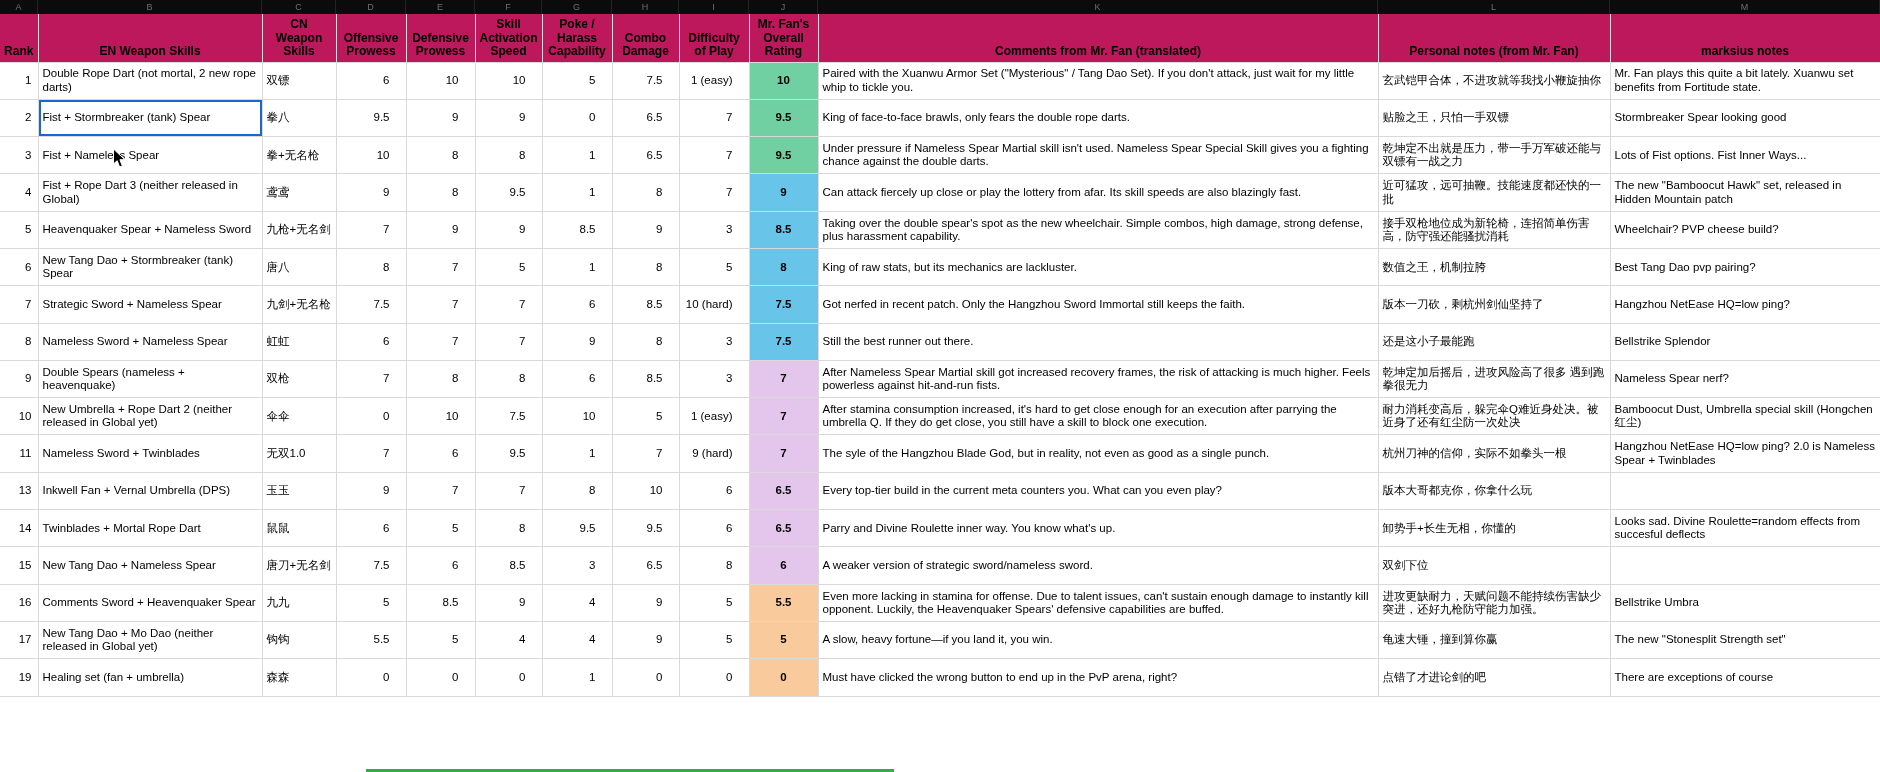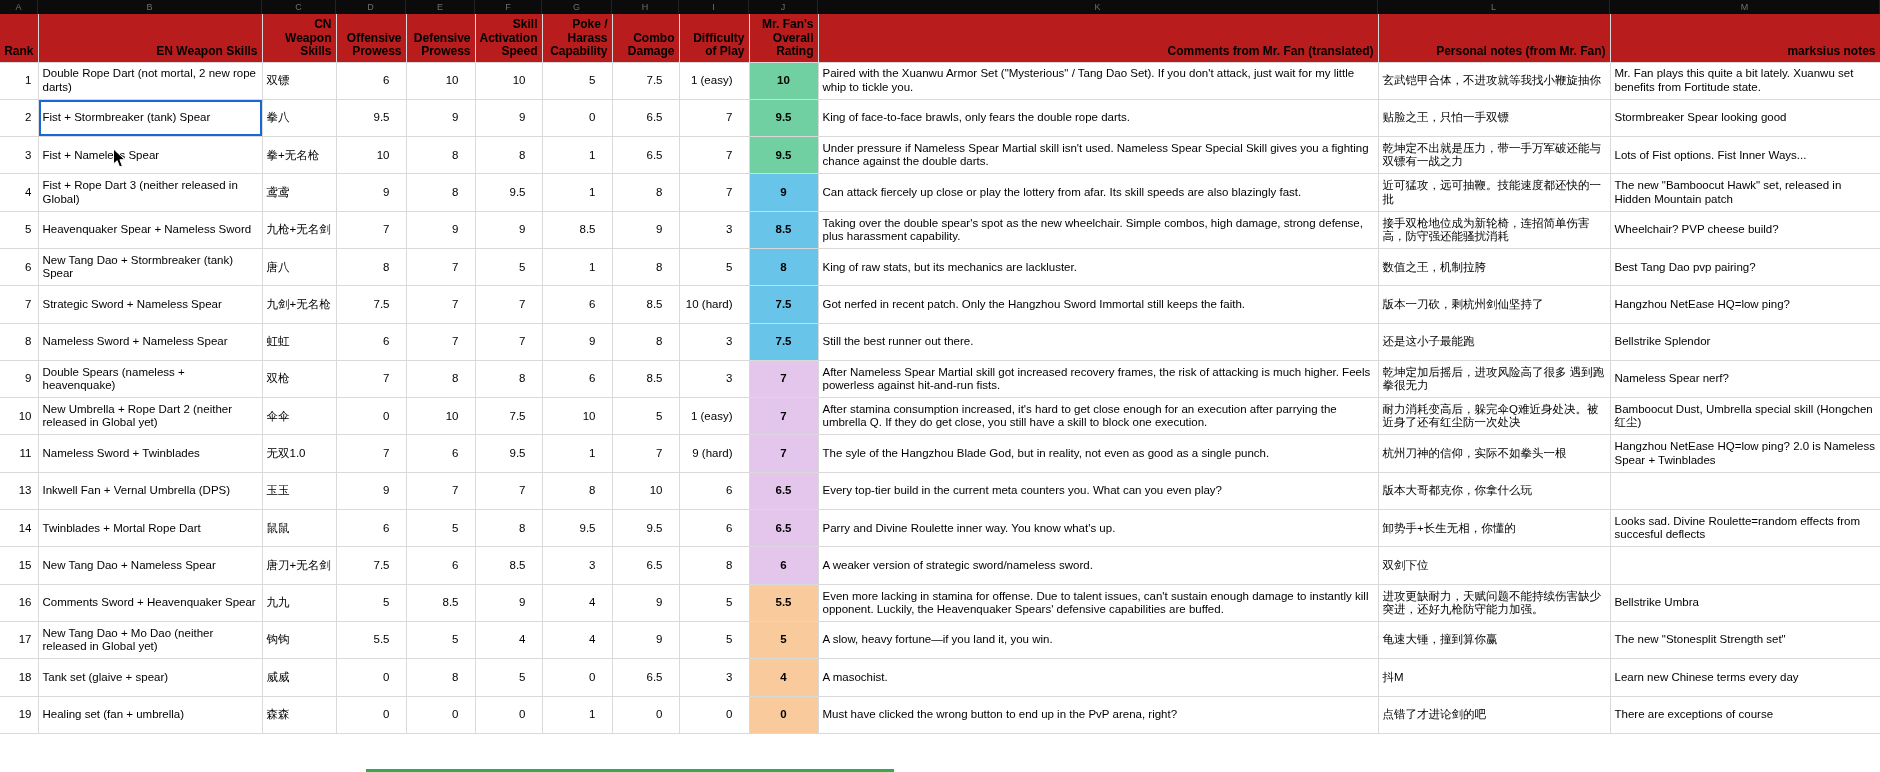--- a/index.html
+++ b/index.html
@@ -4,21 +4,21 @@
 <style>
   html,body{margin:0;padding:0;background:#fff;}
   body{font-family:"Liberation Sans", sans-serif; color:#000;}
   .sheet{position:relative;width:1880px;height:772px;overflow:hidden;background:#fff;}
   .col-letter-bar{display:flex;height:14px;background:#0b0b0b;align-items:center;}
   .col-letter{color:#6f6f6f;font-size:9px;text-align:center;box-sizing:border-box;border-right:1px solid #222;line-height:14px;flex:0 0 auto;}
   table{border-collapse:collapse;table-layout:fixed;width:1880px;}
   col{}
   th,td{box-sizing:border-box;border-right:1px solid #d9d9d9;border-bottom:1px solid #d9d9d9;overflow:hidden;padding:1px 4px;}
   thead tr{height:48px;}
-  th{font-size:12px;font-weight:bold;text-align:right;vertical-align:bottom;line-height:1.12;padding-bottom:3px;background:#b91c1c;}
+  th{font-size:12px;font-weight:bold;text-align:center;vertical-align:bottom;line-height:1.12;padding-bottom:3px;background:#be185d;}
   tbody tr{height:37.3px;}
   td{font-size:11.5px;line-height:1.15;vertical-align:middle;}
   td.num, th.num{}
   td.num{text-align:right;padding-right:16px;}
   td.rank{text-align:right;padding-right:6px;}
   td.rating{text-align:center;font-weight:bold;}
   td.en, td.comments, td.personal, td.marksius{text-align:left;}
   td.selected{box-shadow:inset 0 0 0 2px #1967d2;margin-top:47px;}
   .cursor{position:absolute;left:112px;top:148px;z-index:30;pointer-events:none;}
   .green-line{position:absolute;left:366px;bottom:0;width:528px;height:3px;background:#34a853;z-index:20;}
@@ -312,35 +312,20 @@
       <td class="num">4</td>
       <td class="num">4</td>
       <td class="num">9</td>
       <td class="num">5</td>
       <td class="rating" style="background: rgb(249, 203, 156);">5</td>
       <td class="comments">A slow, heavy fortune—if you land it, you win.</td>
       <td class="personal">龟速大锤，撞到算你赢</td>
       <td class="marksius">The new "Stonesplit Strength set"</td>
     </tr>
         <tr>
-      <td class="rank">18</td>
-      <td class="en">Tank set (glaive + spear)</td>
-      <td class="en">威威</td>
-      <td class="num">0</td>
-      <td class="num">8</td>
-      <td class="num">5</td>
-      <td class="num">0</td>
-      <td class="num">6.5</td>
-      <td class="num">3</td>
-      <td class="rating" style="background: rgb(249, 203, 156);">4</td>
-      <td class="comments">A masochist.</td>
-      <td class="personal">抖M</td>
-      <td class="marksius">Learn new Chinese terms every day</td>
-    </tr>
-        <tr>
       <td class="rank">19</td>
       <td class="en">Healing set (fan + umbrella)</td>
       <td class="en">森森</td>
       <td class="num">0</td>
       <td class="num">0</td>
       <td class="num">0</td>
       <td class="num">1</td>
       <td class="num">0</td>
       <td class="num">0</td>
       <td class="rating" style="background: rgb(249, 203, 156);">0</td>

